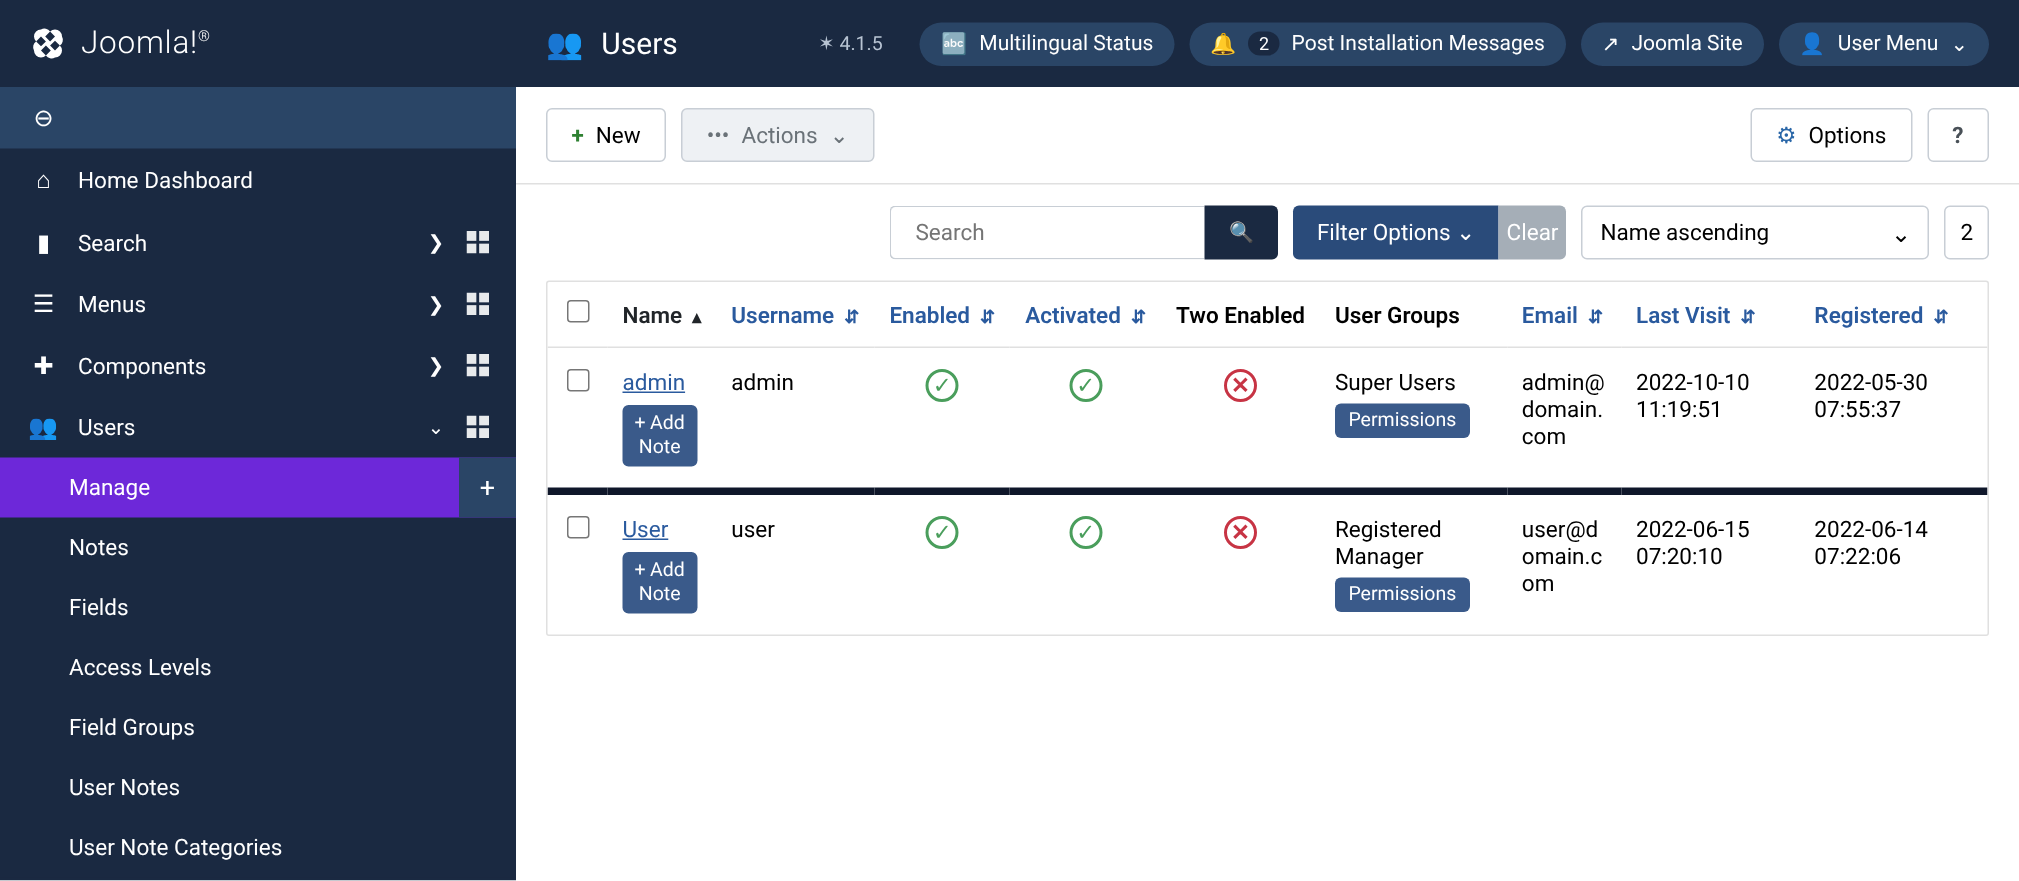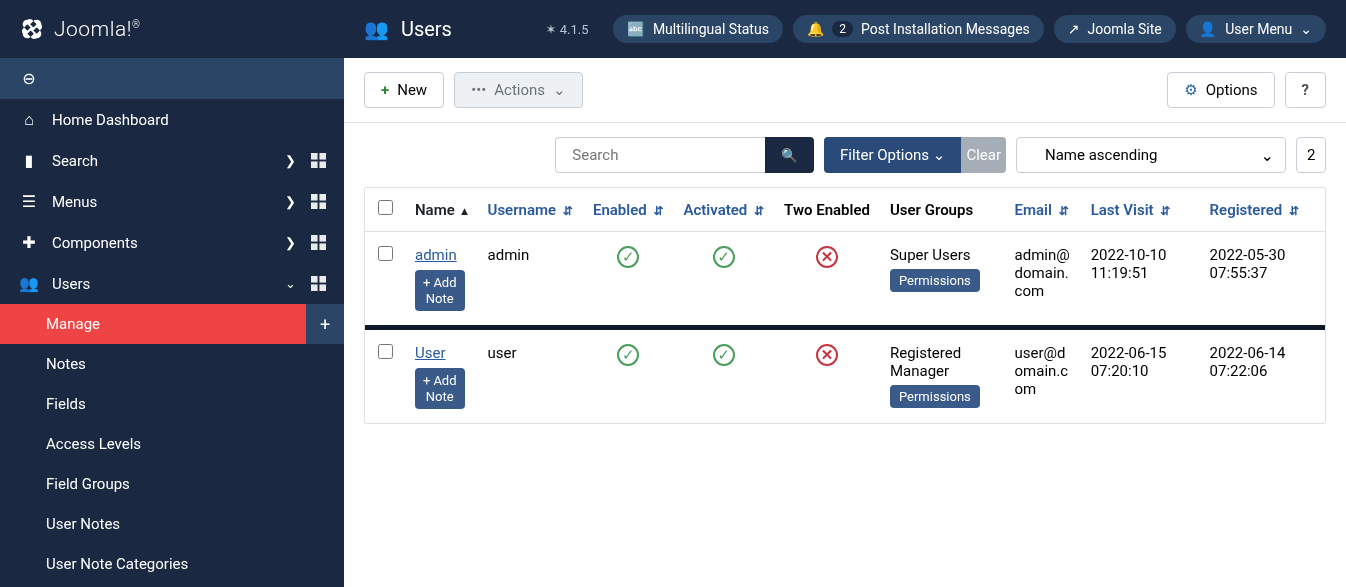--- a/index.html
+++ b/index.html
@@ -13,21 +13,21 @@
 .nav{flex:1;overflow-y:auto}
 .nav-item{display:flex;align-items:center;padding:11px 18px;cursor:pointer;font-size:15px;position:relative}
 .nav-item.active{background:#2a4566}
 .nav-icon{width:22px;text-align:center;margin-right:12px;font-size:16px}
 .nav-label{flex:1}
 .nav-chevron{margin-right:15px;font-size:13px}
 .nav-grid{width:15px;height:15px;display:inline-block;opacity:.9}
 .nav-grid svg{width:15px;height:15px;fill:#fff}
 .sub-nav{background:#1a2941}
 .sub-item{display:flex;align-items:center;padding:11px 18px 11px 46px;cursor:pointer;font-size:15px;position:relative}
-.sub-item.active{background:#ef4444}
+.sub-item.active{background:#6d28d9}
 .sub-plus{position:absolute;right:0;top:0;bottom:0;width:38px;background:#2a4566;display:flex;align-items:center;justify-content:center;font-size:18px}
 .main{flex:1;display:flex;flex-direction:column;min-width:0}
 .header{background:#1a2941;height:58px;display:flex;align-items:center;padding:0 20px;color:#fff}
 .header-title-icon{font-size:20px;margin-right:12px}
 .header-title{font-size:20px;font-weight:400;flex:1}
 .header-items{display:flex;align-items:center;gap:10px}
 .header-pill{background:#2a4566;border-radius:20px;padding:6px 14px;display:flex;align-items:center;gap:8px;font-size:14px;cursor:pointer}
 .header-version{font-size:13px;color:#b8c4d3;margin-right:15px}
 .header-badge{background:#1a2941;border-radius:10px;padding:1px 7px;font-size:12px}
 .toolbar{background:#fff;border-bottom:1px solid #e0e0e0;padding:14px 20px;display:flex;align-items:center;gap:10px}
@@ -37,21 +37,21 @@
 .spacer{flex:1}
 .btn-options .gear{color:#2a67a8}
 .btn-help{font-weight:bold;color:#495057}
 .filterbar{padding:14px 20px;display:flex;align-items:center;gap:10px;justify-content:flex-end}
 .search-group{display:flex}
 .search-input{border:1px solid #c8ced5;border-right:none;border-radius:4px 0 0 4px;padding:8px 16px;font-size:15px;width:210px}
 .search-btn{background:#1a2941;color:#fff;border:none;padding:8px 16px;border-radius:0 4px 4px 0;cursor:pointer}
 .filter-btn{background:#2a4b7a;color:#fff;border:none;padding:9px 16px;border-radius:4px 0 0 4px;font-size:15px;cursor:pointer}
 .clear-btn{background:#a5aeb7;color:#fff;border:none;padding:9px 5px;border-radius:0 4px 4px 0;font-size:15px;cursor:pointer}
 .filter-group{display:flex}
-.sort-select{border:1px solid #c8ced5;border-radius:4px;padding:8px 38px 8px 28px;font-size:15px;cursor:pointer;position:relative;background:#fff;width:270px;display:flex;align-items:center;justify-content:space-between}
+.sort-select{border:1px solid #c8ced5;border-radius:4px;padding:8px 38px 8px 12px;font-size:15px;cursor:pointer;position:relative;background:#fff;width:232px;display:flex;align-items:center;justify-content:space-between}
 .sort-select-wrap{position:relative;display:flex;align-items:center}
 .sort-caret{position:absolute;right:12px;pointer-events:none}
 .limit-box{border:1px solid #c8ced5;border-radius:4px;padding:8px 10px;font-size:15px;width:30px}
 .table-wrap{margin:0 20px;border:1px solid #e0e0e0;border-radius:2px;overflow-x:auto}
 table{width:100%;border-collapse:collapse;font-size:15px}
 th{text-align:left;padding:12px 10px;border-bottom:1px solid #e0e0e0;font-weight:600;white-space:nowrap}
 th.sortable{color:#2a5a9e;cursor:pointer}
 th.current{color:#212529}
 td{padding:14px 10px;border-bottom:5px solid #0f172a;vertical-align:top}
 tr:last-child td{border-bottom:none}

